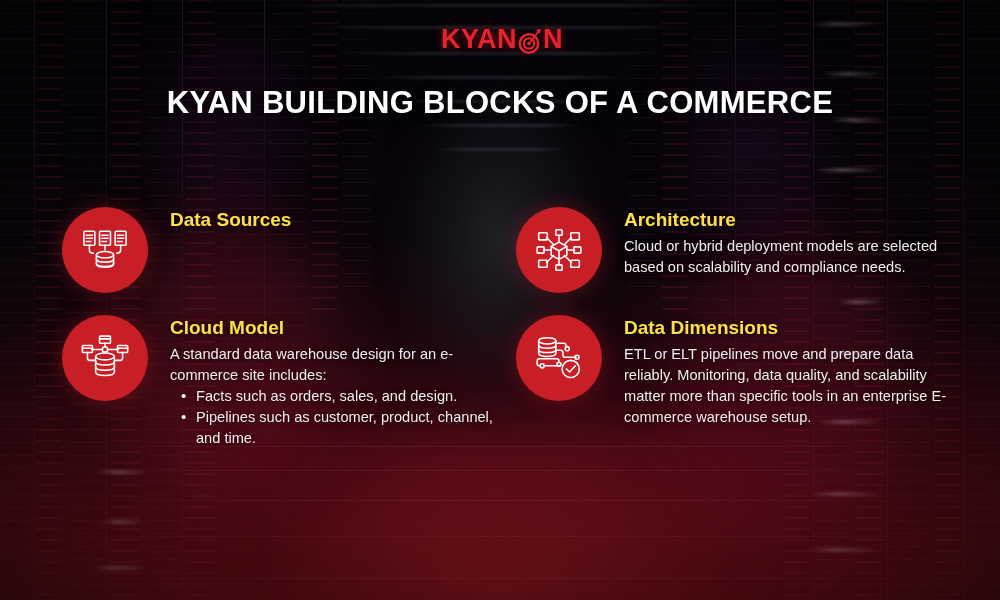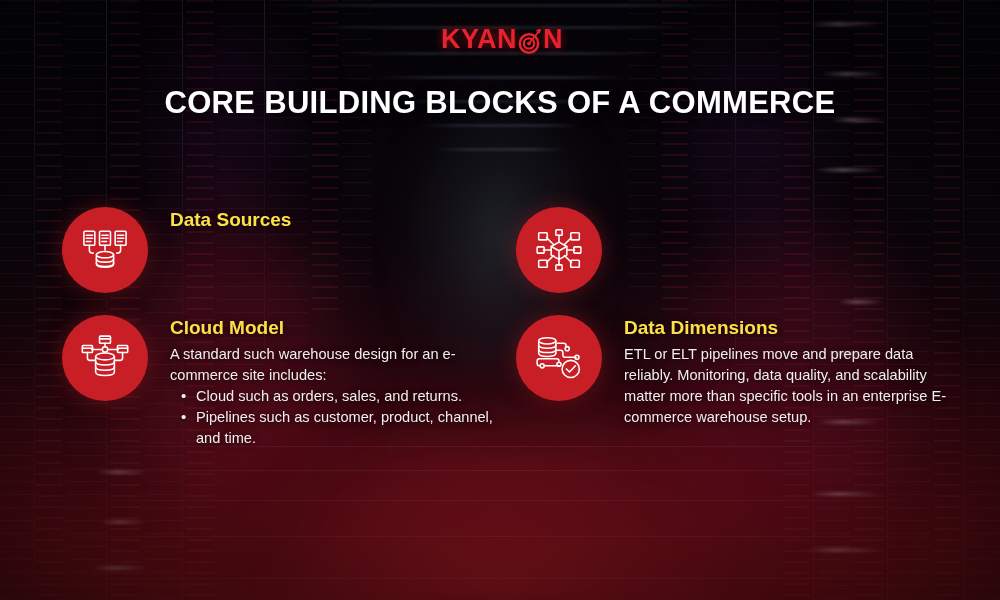--- a/index.html
+++ b/index.html
@@ -262,21 +262,21 @@
           <circle cx="12" cy="16.5" r="1.9" fill="#e8222c"></circle>
           <line x1="12" y1="16.5" x2="23.2" y2="2.6" stroke="#e8222c" stroke-width="1.7"></line>
           <path d="M23.2 2.6 L19.4 4.0 M23.2 2.6 L21.8 6.4" stroke="#e8222c" stroke-width="1.6" fill="none"></path>
         </svg>
       </span>
       <span class="logo-text">N</span>
     </span>
   </div>
 
   <div class="title">
-    <div>CORE BUILDING BLOCKS OF A COMMERCE</div>
+    <div>KYAN BUILDING BLOCKS OF A COMMERCE</div>
   </div>
 
   <div class="grid">
 
     <div class="card">
       <div class="icon-circle">
         <svg viewBox="0 0 64 64" width="50" height="50" aria-hidden="true">
           <g fill="none" stroke="#ffffff" stroke-width="2" stroke-linecap="round" stroke-linejoin="round">
             <rect x="5" y="8" width="14" height="18" rx="1.5"></rect>
             <line x1="8" y1="13" x2="16" y2="13"></line>
@@ -323,20 +323,24 @@
             <rect x="28" y="51" width="8" height="7" rx="1"></rect>
             <rect x="4" y="28" width="9" height="8" rx="1"></rect>
             <rect x="51" y="28" width="9" height="8" rx="1"></rect>
             <rect x="6" y="10" width="11" height="9" rx="1"></rect>
             <rect x="47" y="10" width="11" height="9" rx="1"></rect>
             <rect x="6" y="45" width="11" height="9" rx="1"></rect>
             <rect x="47" y="45" width="11" height="9" rx="1"></rect>
           </g>
         </svg>
       </div>
+      <div class="card-body">
+        <div class="card-title">Architecture</div>
+        <div class="card-text">Cloud or hybrid deployment models are selected based on scalability and compliance needs.</div>
+      </div>
     </div>
 
     <div class="card">
       <div class="icon-circle">
         <svg viewBox="0 0 64 64" width="50" height="50" aria-hidden="true">
           <g fill="none" stroke="#ffffff" stroke-width="2" stroke-linecap="round" stroke-linejoin="round">
             <rect x="25" y="4" width="14" height="9" rx="1"></rect>
             <line x1="25" y1="7.5" x2="39" y2="7.5"></line>
             <line x1="32" y1="13" x2="32" y2="18"></line>
             <circle cx="32" cy="21" r="3.4"></circle>
@@ -350,23 +354,23 @@
             <path d="M54.5 25 v7 q0 3 -3 3 h-6"></path>
             <ellipse cx="32" cy="30" rx="12" ry="4.4"></ellipse>
             <path d="M20 30 v20 q0 4.4 12 4.4 q12 0 12 -4.4 v-20"></path>
             <path d="M20 36.6 q0 4.4 12 4.4 q12 0 12 -4.4"></path>
             <path d="M20 43.3 q0 4.4 12 4.4 q12 0 12 -4.4"></path>
           </g>
         </svg>
       </div>
       <div class="card-body">
         <div class="card-title">Cloud Model</div>
-        <div class="card-text">A standard such warehouse design for an e-commerce site includes:</div>
+        <div class="card-text">A standard data warehouse design for an e-commerce site includes:</div>
         <ul class="card-list">
-          <li>Cloud such as orders, sales, and returns.</li>
+          <li>Facts such as orders, sales, and design.</li>
           <li>Pipelines such as customer, product, channel, and time.</li>
         </ul>
       </div>
     </div>
 
     <div class="card">
       <div class="icon-circle">
         <svg viewBox="0 0 64 64" width="50" height="50" aria-hidden="true">
           <g fill="none" stroke="#ffffff" stroke-width="2" stroke-linecap="round" stroke-linejoin="round">
             <ellipse cx="17" cy="10" rx="11" ry="4"></ellipse>

